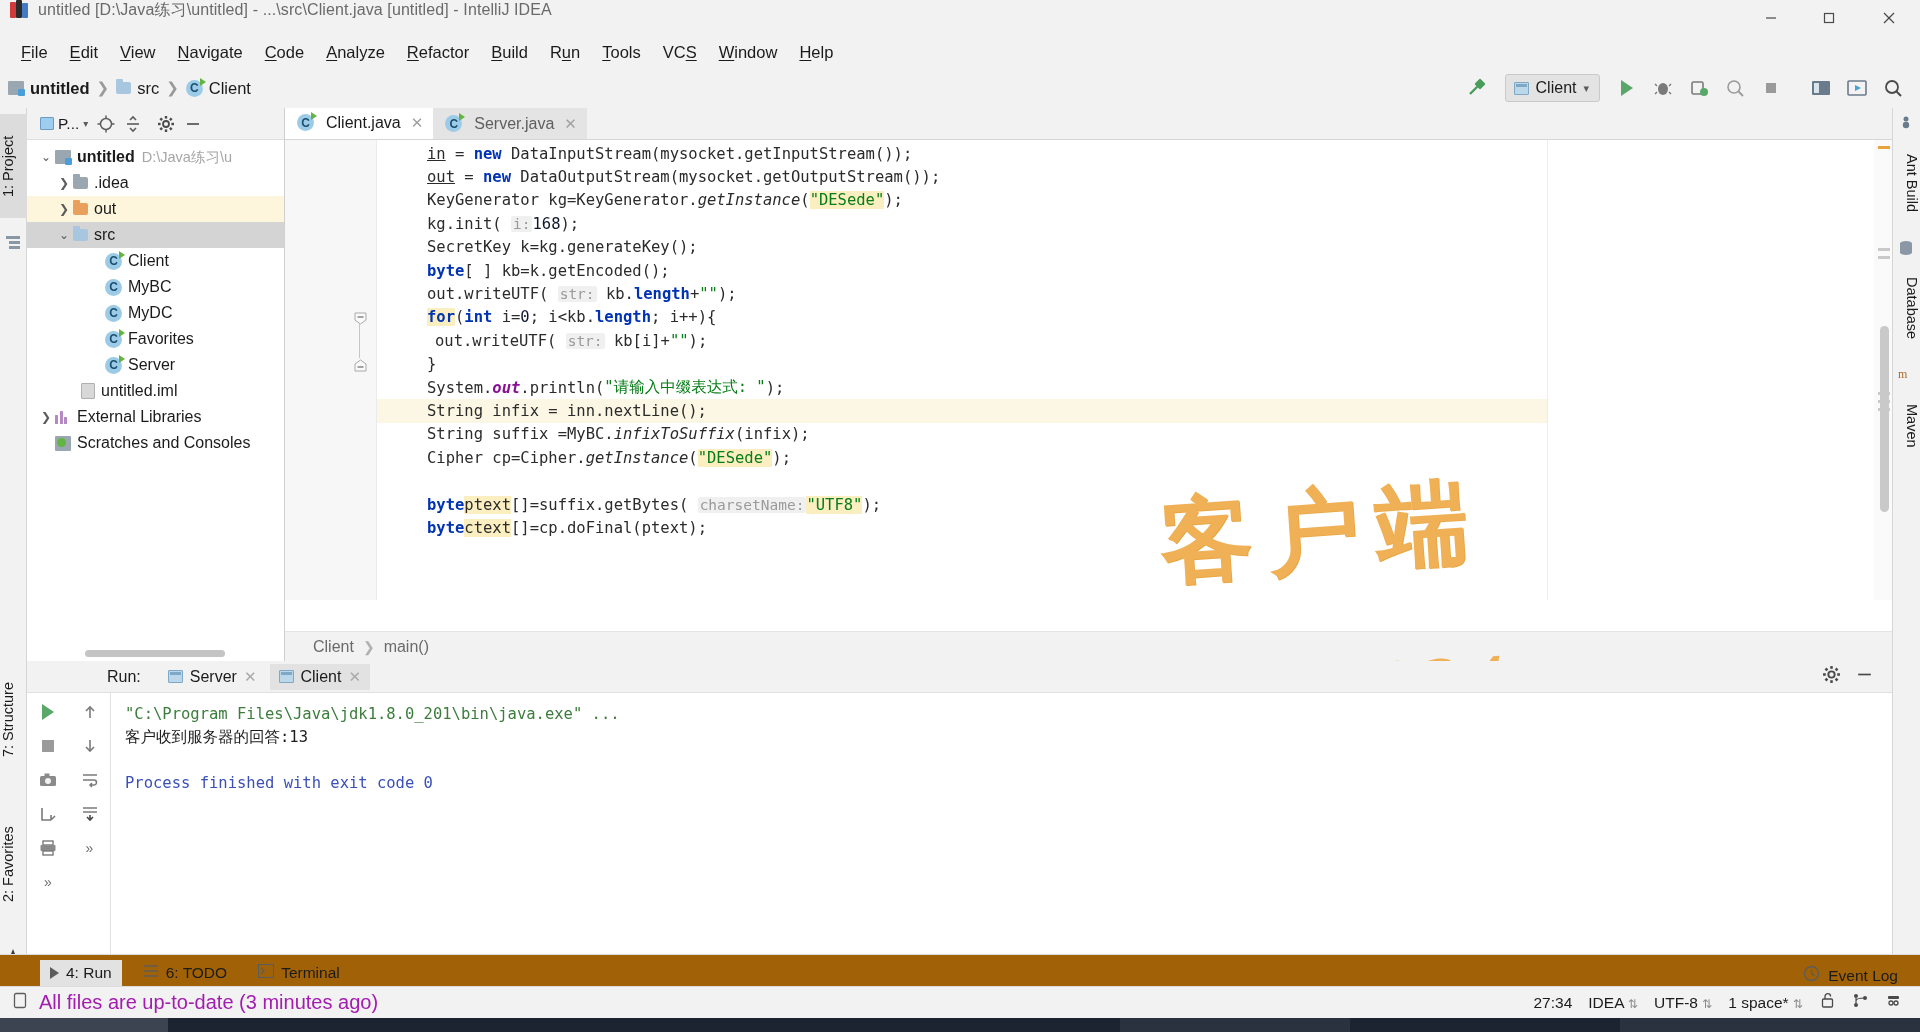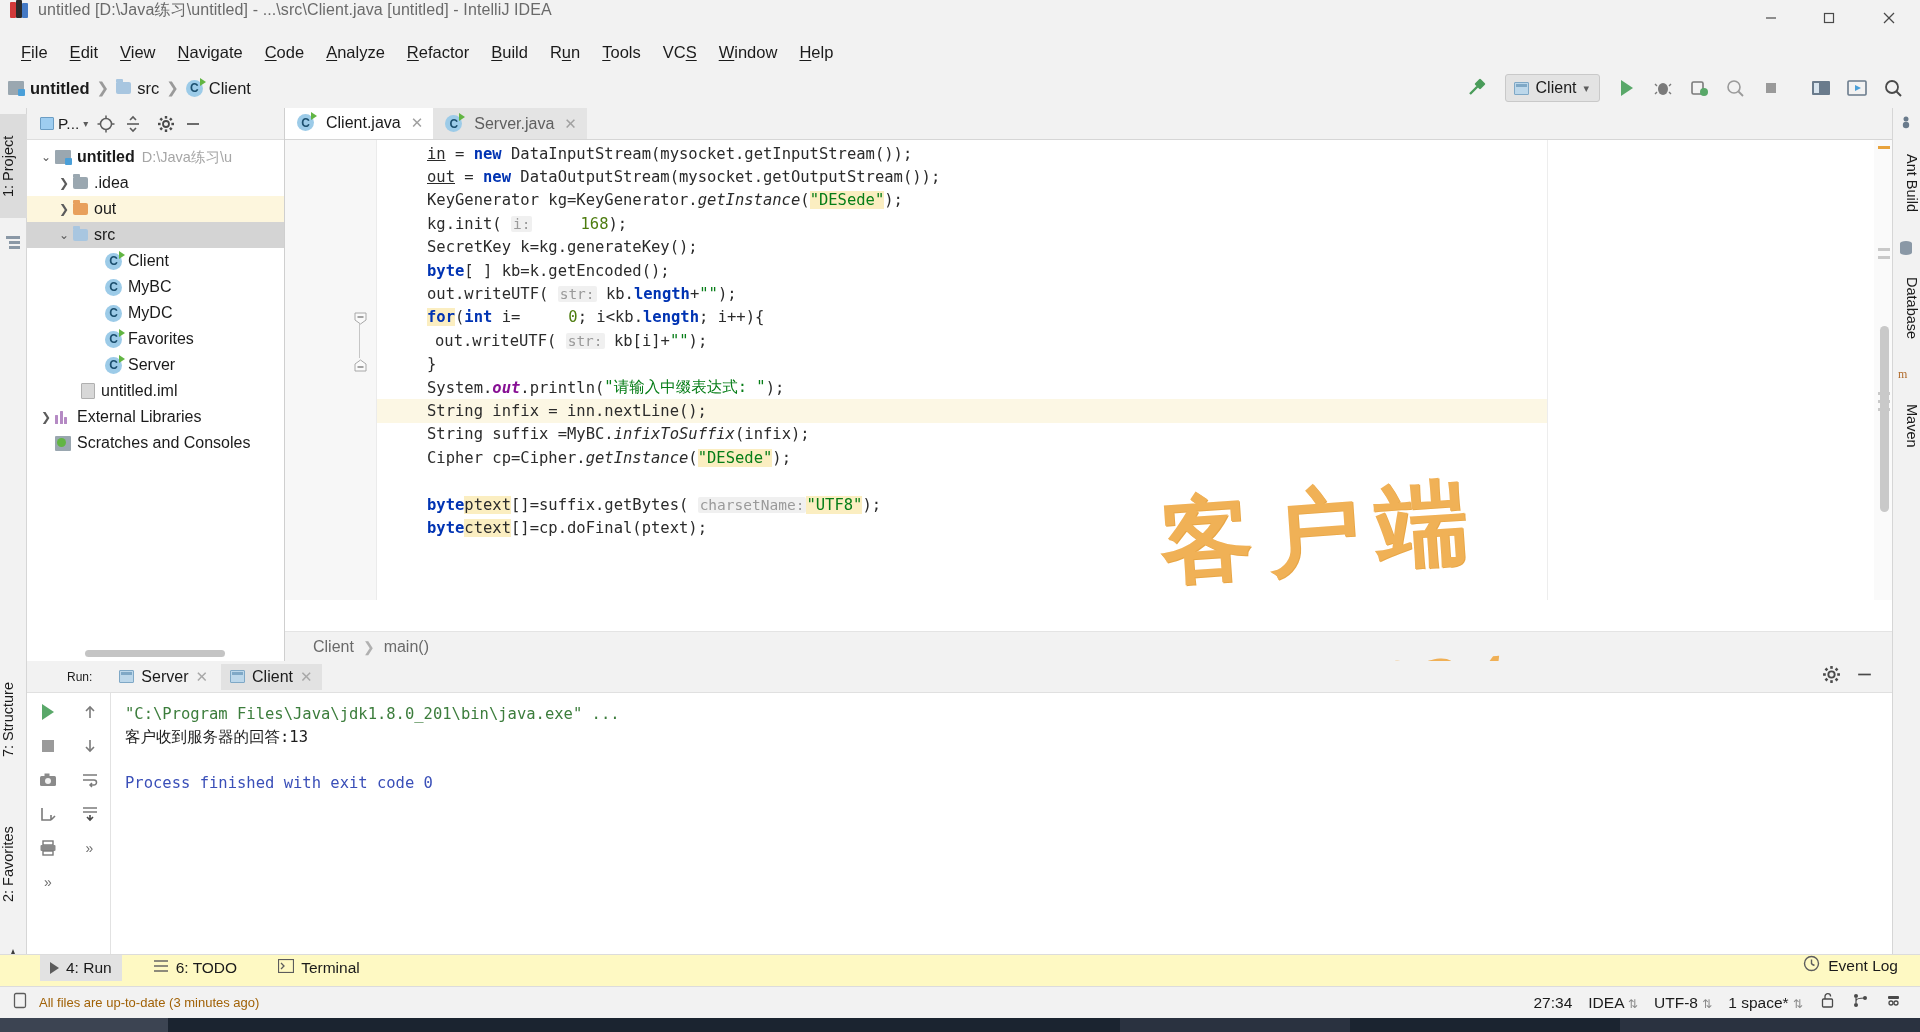--- a/index.html
+++ b/index.html
@@ -157,21 +157,21 @@
   .fold svg { display:block; }
   .fold-line { position:absolute; left:74px; width:1px; background:#c6c6c6; }
   .codeline {
     position:absolute; left:92px; right:0; height:23.4px; white-space:pre;
     font-family:"DejaVu Sans Mono", monospace; font-size:15.5px; color:#2b2b2b;
     display:flex; align-items:center; padding-left:8px;
   }
   .codeline.caret { background:#fcf7e4; }
   .k  { color:#0033b3; font-weight:bold; }
   .s  { color:#067d17; }
-  .n  { color:#4d7c0f;margin-left:48px; }
+  .n  { color:#0f172a; }
   .it { font-style:italic; }
   .st { color:#871094; font-style:italic; font-weight:bold;}
   .hint { color:#9a9a9a; background:#f0f0f0; border-radius:2px; padding:0 2px; font-size:14.5px;}
   .hl-ident { background:#fbeec1; }
   .hl-str { background:#fbeec1; color:#067d17;}
   .hl-band { position:absolute; left:0; width:92px; height:23.4px; background:#fcf7e4;}
   .editor-right-gap { position:absolute; right:0; top:0; width:345px; height:460px; background:#fff; border-left:1px solid #ededed;}
   .errstrip { position:absolute; right:0; top:0; width:18px; height:460px; background:#fafafa;}
   .mark { position:absolute; right:2px; width:12px; height:3px; }
   .vscroll { position:absolute; right:3px; width:9px; background:#c9c9c9; border-radius:5px;}
@@ -191,21 +191,21 @@
            transform:rotate(-4deg); text-shadow:1px 1px 0 #e7a23c;}
   .wm-num{ left:1150px; top:645px; font-size:78px; letter-spacing:6px; font-style:italic;
            transform:rotate(-3deg);}
 
   
   .run-panel { position:absolute; left:27px; top:661px; right:28px; height:293px; background:#fff; }
   .run-head {
     height:32px; background:#f2f2f2; display:flex; align-items:center; padding-left:40px;
     gap:4px; border-bottom:1px solid #e0e0e0;
   }
-  .run-label { font-size:12px; color:#1b1b1b; margin-right:14px;}
+  .run-label { font-size:16px; color:#1b1b1b; margin-right:14px;margin-left:40px;}
   .rtab2 { display:flex; align-items:center; gap:7px; padding:4px 9px; font-size:16px; color:#1b1b1b;}
   .rtab2.active { background:#e2e2e2; }
   .rtab2 .x { color:#a8a8a8; font-size:15px;}
   .console-ic { width:15px;height:13px;background:#bcd7ea;border:1px solid #7fa8c6;border-radius:1px;position:relative;}
   .console-ic::after{content:"";position:absolute;left:1px;top:1px;right:1px;height:3px;background:#7fa8c6;}
   .run-gear { margin-left:auto; display:flex; align-items:center; gap:14px; padding-right:18px; color:#5c5c5c;}
   .run-body { position:relative; height:261px; background:#fff; display:flex;}
   .run-tools1 { width:42px; padding-top:8px; display:flex; flex-direction:column; align-items:center; gap:12px;}
   .run-tools2 { width:42px; padding-top:8px; display:flex; flex-direction:column; align-items:center; gap:12px;
                 border-right:1px solid #e2e2e2;}
@@ -214,31 +214,31 @@
     flex:1; padding:10px 0 0 14px; font-family:"DejaVu Sans Mono", monospace; font-size:15.5px;
     line-height:23px; color:#1b1b1b;
   }
   .c-green { color:#3c7d3c; }
   .c-input { color:#4e9a4e; font-style:italic; }
   .c-blue  { color:#3a4fb8; }
   .rt-more { font-size:14px; color:#6e6e6e; }
 
   
   .statusbar-tabs {
-    position:absolute; left:0; bottom:46px; width:1920px; height:32px; background:#fef9c3;
-    display:flex; align-items:flex-start; padding-left:40px; gap:21px; border-top:1px solid #dcdcdc;
+    position:absolute; left:0; bottom:46px; width:1920px; height:32px; background:#a16207;
+    display:flex; align-items:flex-end; padding-left:40px; gap:11px; border-top:1px solid #dcdcdc;
   }
   .sb-tab { display:flex; align-items:center; gap:7px; font-size:15.5px; color:#1b1b1b; padding:4px 10px;}
   .sb-tab.active { background:#e2e2e2; }
   .sb-right { margin-left:auto; display:flex; align-items:center; gap:8px; padding-right:22px; font-size:15.5px; color:#1b1b1b;}
   .statusbar {
     position:absolute; left:0; bottom:14px; width:1920px; height:32px; background:#f2f2f2;
     display:flex; align-items:center; padding-left:12px; border-top:1px solid #dcdcdc;
   }
-  .sbar-text { font-size:13px; color:#a16207; }
+  .sbar-text { font-size:20px; color:#a21caf; }
   .sbar-right { margin-left:auto; display:flex; align-items:center; gap:16px; padding-right:18px; font-size:15.5px; color:#1b1b1b;}
   .sbar-right .sep { color:#8a8a8a; font-size:12px; }
   .taskbar { position:absolute; left:0; bottom:0; width:1920px; height:14px; background:#1b2430; }
   .taskbar .seg { position:absolute; top:0; height:14px; background:#3c4452; }
 </style>
 </head>
 <body>
 
 <div id="app">
 

